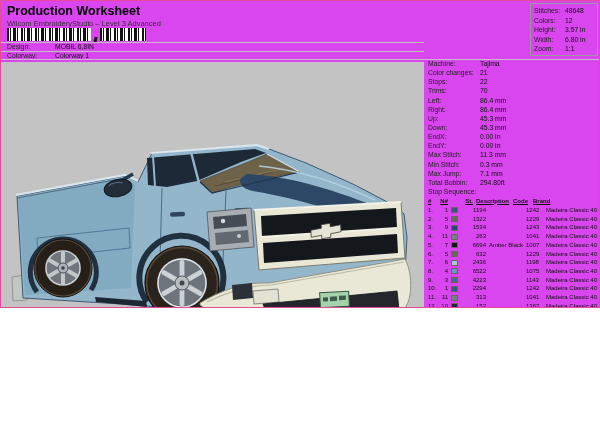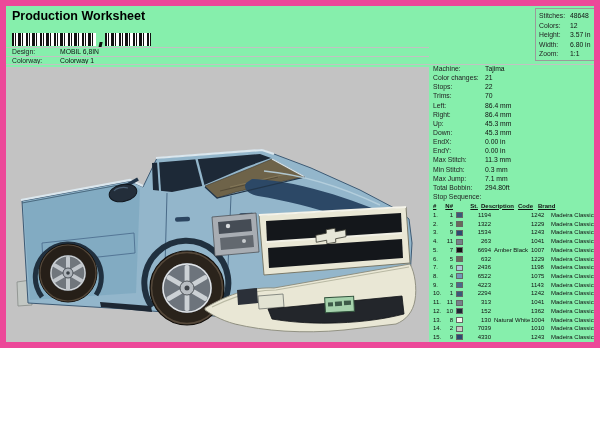--- a/index.html
+++ b/index.html
@@ -1,19 +1,19 @@
 <!DOCTYPE html>
 <html><head>
 <meta charset="utf-8">
 <style>
   html,body{margin:0;padding:0;background:#ffffff;}
   .page{
-    position:relative; width:600px; height:348px; overflow:hidden;
-    background:#86efac; font-family:"Liberation Sans", sans-serif; color:#111;
-    border:6px solid #ec4899; box-sizing:border-box;
+    position:relative; width:600px; height:308px; overflow:hidden;
+    background:#d946ef; font-family:"Liberation Sans", sans-serif; color:#111;
+    border:1px solid #ec4899; box-sizing:border-box;
   }
   
   .title{position:absolute; left:6px; top:3px; font-size:12.5px; font-weight:bold; color:#000;}
   .subtitle{position:absolute; left:6px; top:18px; font-size:7.5px; color:#333;}
   .barcode{position:absolute; left:6px; top:27px; height:13px; display:flex; align-items:flex-end;}
   .bars{height:13px; background:repeating-linear-gradient(90deg,#111 0 2px,#fff 2px 3px,#111 3px 4px,#fff 4px 6px,#111 6px 9px,#fff 9px 10px,#111 10px 11px,#fff 11px 14px);}
   .b1{width:84px;}
   .b2{width:46px;}
   .bc-comma{width:3px;height:6px;background:#111;margin:0 3px -2px 3px;border-radius:0 0 2px 2px;transform:skewX(-12deg);}
   .meta-row{position:absolute; left:6px; font-size:6.8px; display:flex;}
@@ -58,20 +58,21 @@
   .f-saved{left:215px;}
   .f-printed{left:335px;}
   .f-page{right:4px;}
 </style>
 </head>
 <body>
 
 <div class="page">
 
   <div class="title">Production Worksheet</div>
+  <div class="subtitle">Wilcom EmbroideryStudio – Level 3 Advanced</div>
   <div class="barcode">
     <div class="bars b1"></div>
     <div class="bc-comma"></div>
     <div class="bars b2"></div>
   </div>
   <div class="meta-row" style="top:42px;">
     <span class="meta-label">Design:</span>
     <span class="meta-value">MOBIL 6,8IN</span>
   </div>
   <div class="meta-row" style="top:50.5px;">

